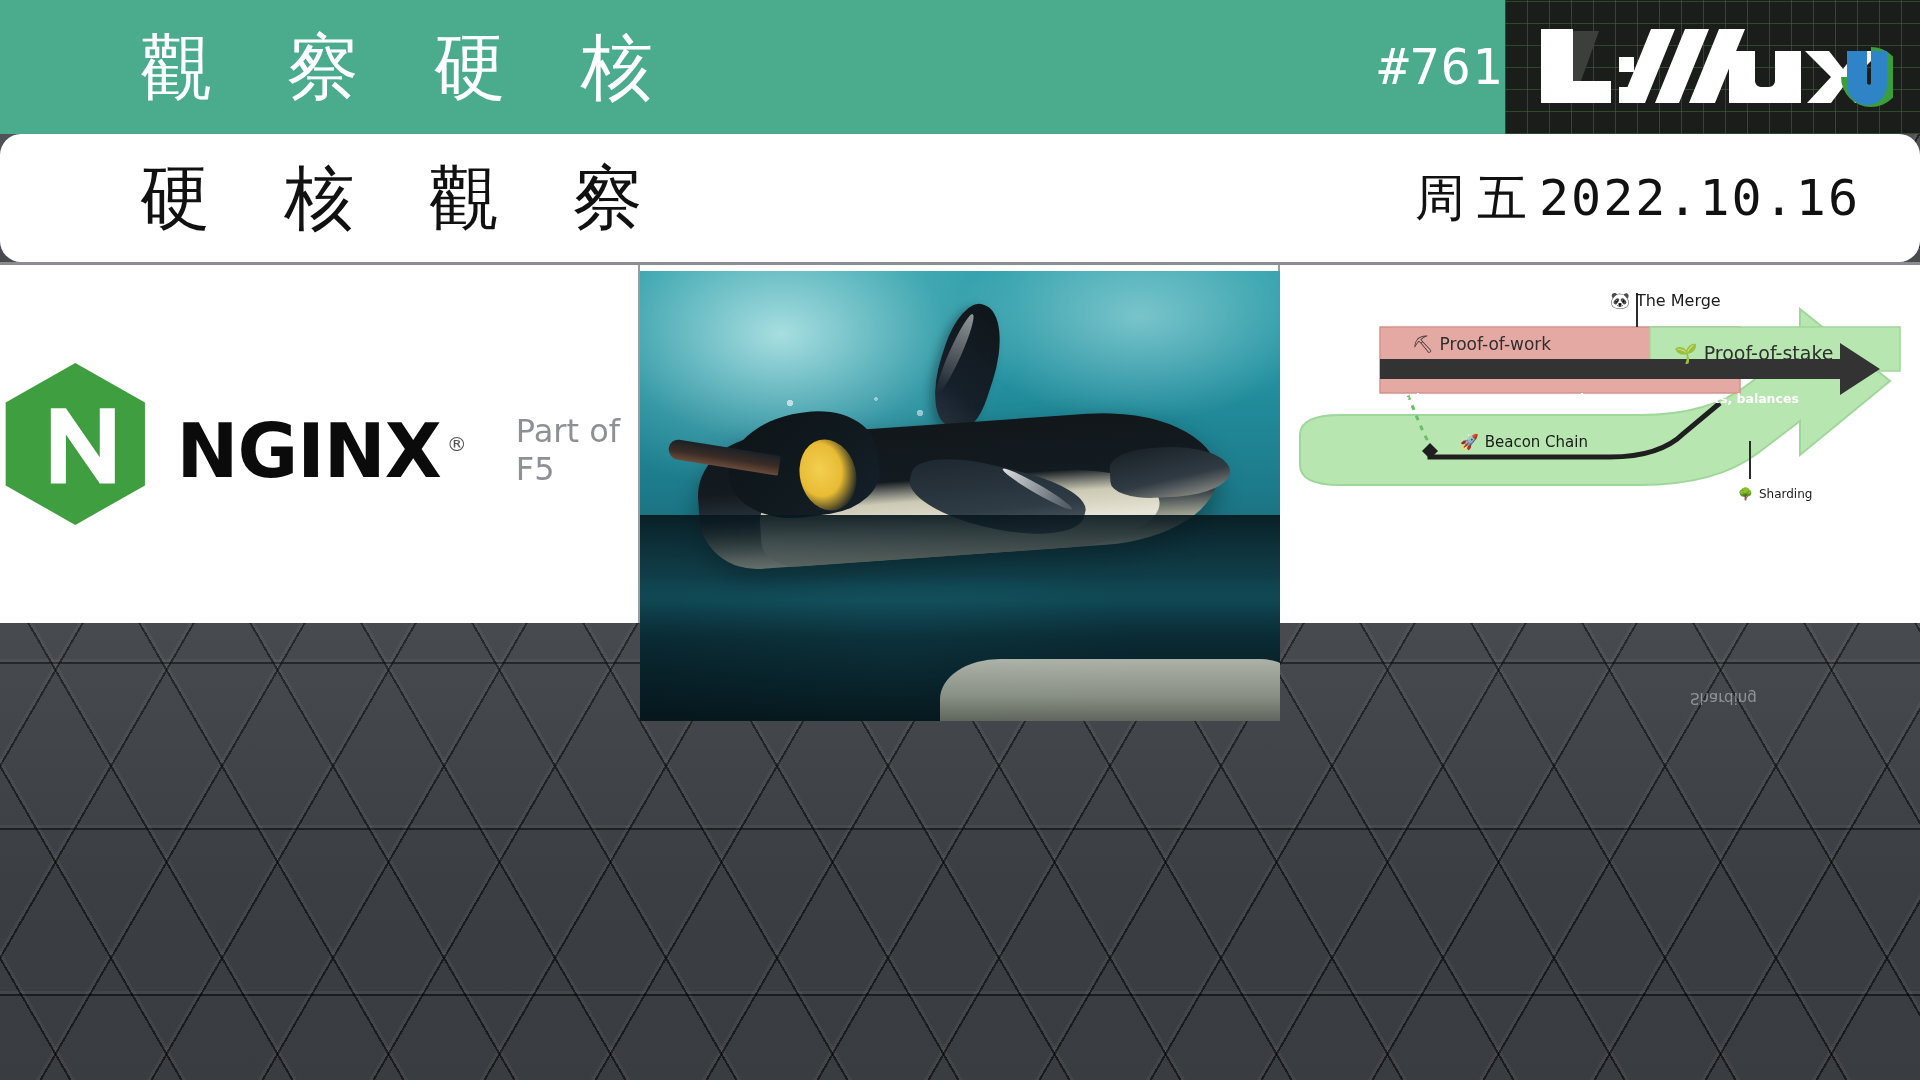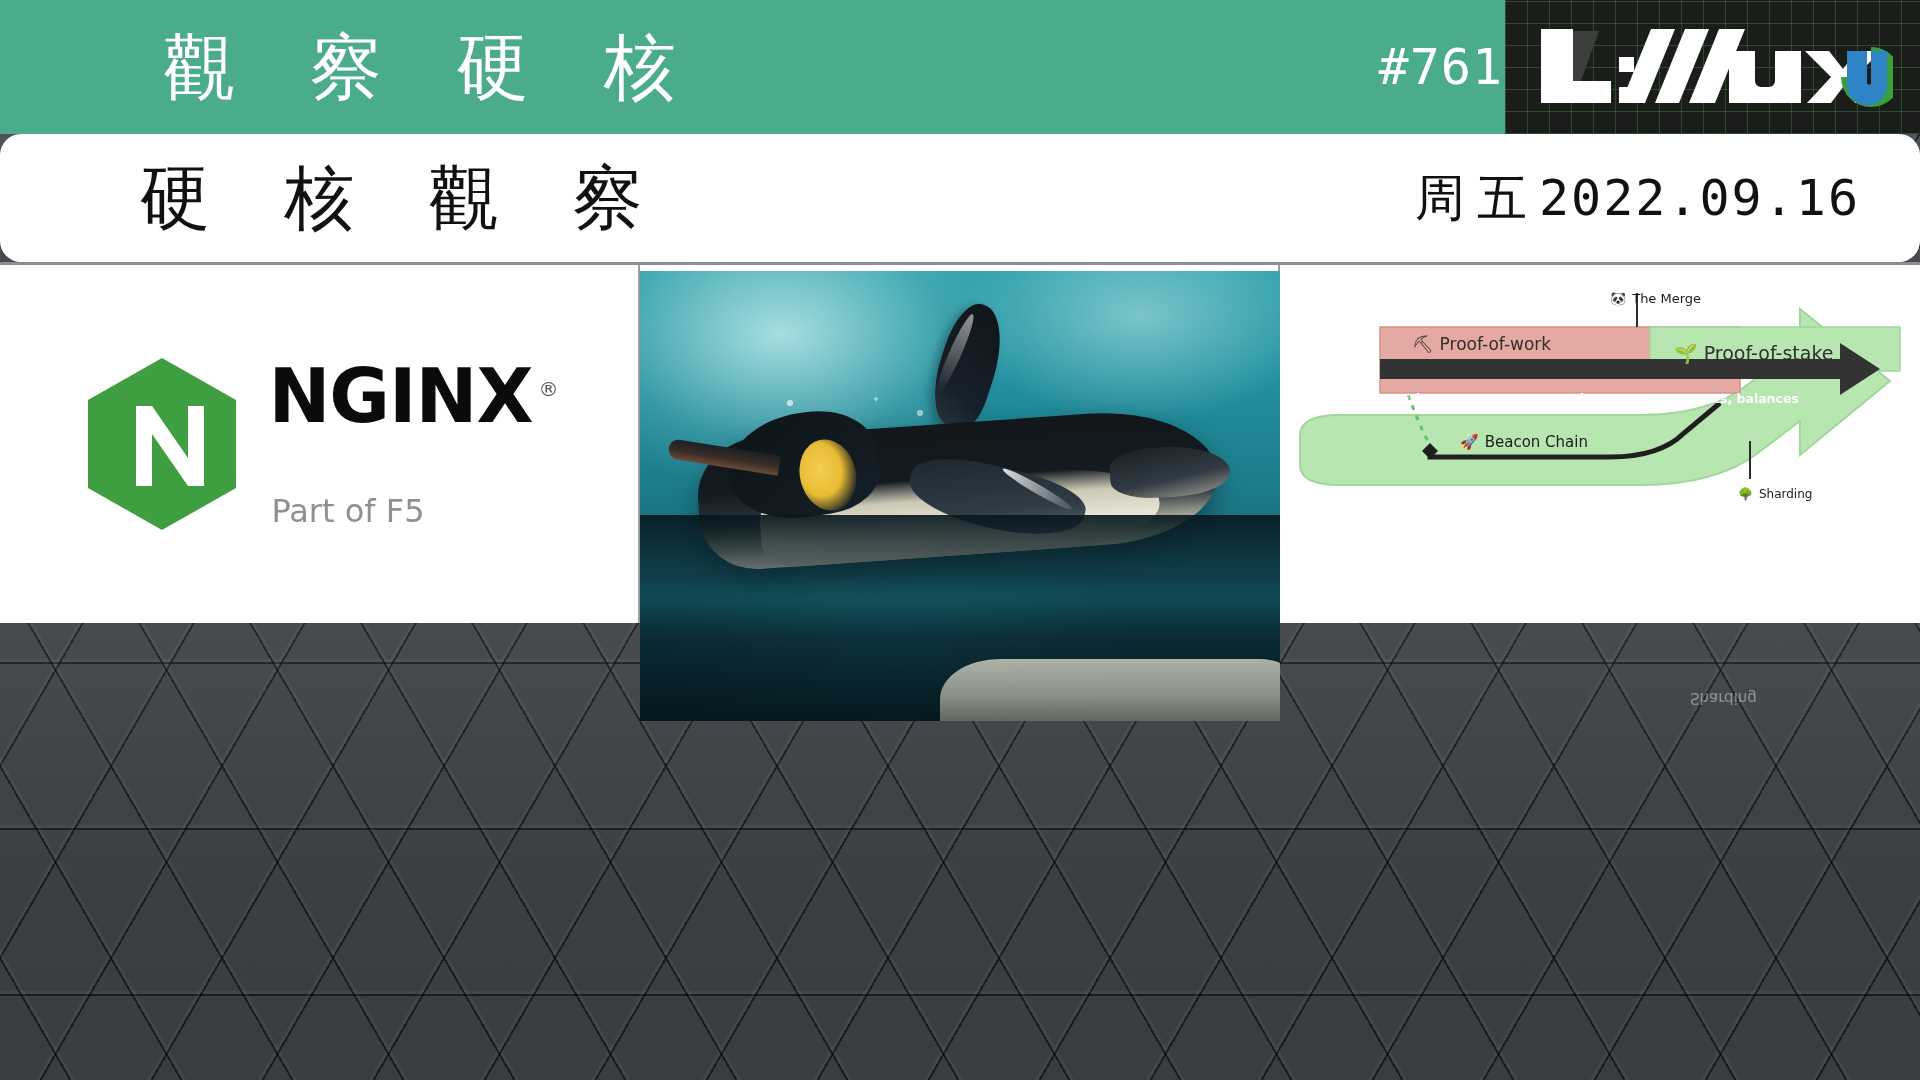--- a/index.html
+++ b/index.html
@@ -22,21 +22,21 @@
   }
   .hex-sheen{
     position:absolute; left:0; top:612px; width:1920px; height:470px;
     background:linear-gradient(180deg, rgba(255,255,255,.055) 0%, rgba(255,255,255,0) 60%);
     pointer-events:none;
   }
 
   
   .hdr{
     position:absolute; left:0; top:0; width:1920px; height:134px;
-    background:#4aab8d; display:flex; align-items:center;padding-left:23px;
+    background:#4aab8d; display:flex; align-items:center;
   }
   .hdr-title{
     margin-left:140px; color:#ffffff; font-size:72px; line-height:1;
     letter-spacing:26px; font-family:"DejaVu Sans","Liberation Sans",sans-serif;
     font-weight:400; white-space:nowrap;
   }
   .hdr-issue{
     position:absolute; right:417px; top:50%; transform:translateY(-50%);
     color:#ffffff; font-size:50px; font-weight:400; letter-spacing:1px;
     font-family:"DejaVu Sans Mono","Liberation Mono",monospace;
@@ -81,21 +81,21 @@
   .cell-a{ width:640px; }
   .cell-b{ width:640px; }
   .cell-c{ width:640px; }
   .vdiv{ position:absolute; top:0; width:2px; height:358px; background:#9a9c9f; }
 
   
   .nginx-wrap{
     position:absolute; left:0; top:0; width:640px; height:358px;
     display:flex; align-items:center; justify-content:center; gap:26px;
   }
-  .nginx-text{ display:flex; flex-direction:column; align-items:flex-start;gap:47px; }
+  .nginx-text{ display:flex; align-items:flex-end;gap:47px; }
   .nginx-word{
     font-size:74px; font-weight:bold; color:#0b0b0b; letter-spacing:-1px;
     font-family:"DejaVu Sans","Liberation Sans",sans-serif; line-height:1; position:relative;
   }
   .nginx-reg{ font-size:20px; font-weight:normal; vertical-align:super; color:#555; margin-left:6px; }
   .nginx-sub{ font-size:32px; color:#8e9094; margin-top:12px; margin-left:3px;
               font-family:"DejaVu Sans","Liberation Sans",sans-serif; }
 
   
   .penguin{
@@ -182,21 +182,21 @@
   .peng-dark-cut{
     position:absolute; left:0; top:244px; width:640px; height:86px;
     background:linear-gradient(180deg, rgba(8,24,30,.92) 0%, rgba(10,30,38,.55) 70%, rgba(10,30,38,0) 100%);
   }
 
   
   .eth{ position:absolute; left:0; top:0; width:640px; height:358px; }
   .eth svg{ display:block; }
 
   .lbl{ position:absolute; font-family:"DejaVu Sans","Liberation Sans",sans-serif; color:#1b1b1b; white-space:nowrap; }
-  .lbl-merge{ left:330px; top:26px; font-size:13px; }
+  .lbl-merge{ left:330px; top:26px; font-size:16px; }
   .lbl-pow  { left:132px; top:69px;  font-size:17px; color:#2f2f2f; }
   .lbl-pos  { left:394px; top:77px;  font-size:19px; color:#2f2f2f; }
   .lbl-state{ left:0; top:126px; width:640px; text-align:center; font-size:12.5px; color:#ffffff; font-weight:bold; }
   .lbl-beac { left:180px; top:168px; font-size:15px; }
   .lbl-shard{ left:458px; top:222px; font-size:12px; }
   .ico{ margin-right:6px; }
 
   
   .refl{
     position:absolute; left:0; top:623px; width:1920px; height:120px;
@@ -243,21 +243,21 @@
         <path d="M300 56 a30 30 0 1 0 30 -30 v22 a8 8 0 1 1 -8 8 z" fill="#3a9e3a" transform="translate(8,0)"></path>
 
         <path d="M330 86 v-34 a20 20 0 0 1 40 0 v34 h-20 v-32 a2 2 0 0 0 -4 0 v32 z" fill="#2f83c7" transform="translate(-8,-4) rotate(180 346 60)"></path>
       </svg>
     </div>
   </div>
 
   <div class="sub">
     <div class="sub-title">硬 核 觀 察</div>
     <div class="sub-date">
-      <span class="wk">周五</span><span>2022.09.16</span>
+      <span class="wk">周五</span><span>2022.10.16</span>
     </div>
   </div>
   <div class="rule"></div>
 
   <div class="strip">
 
     <div class="cell cell-a">
       <div class="nginx-wrap">
         <svg width="160" height="180" viewBox="0 0 160 180">
           <polygon points="80,4 154,46 154,134 80,176 6,134 6,46" fill="#3f9e3f" rx="10"></polygon>

